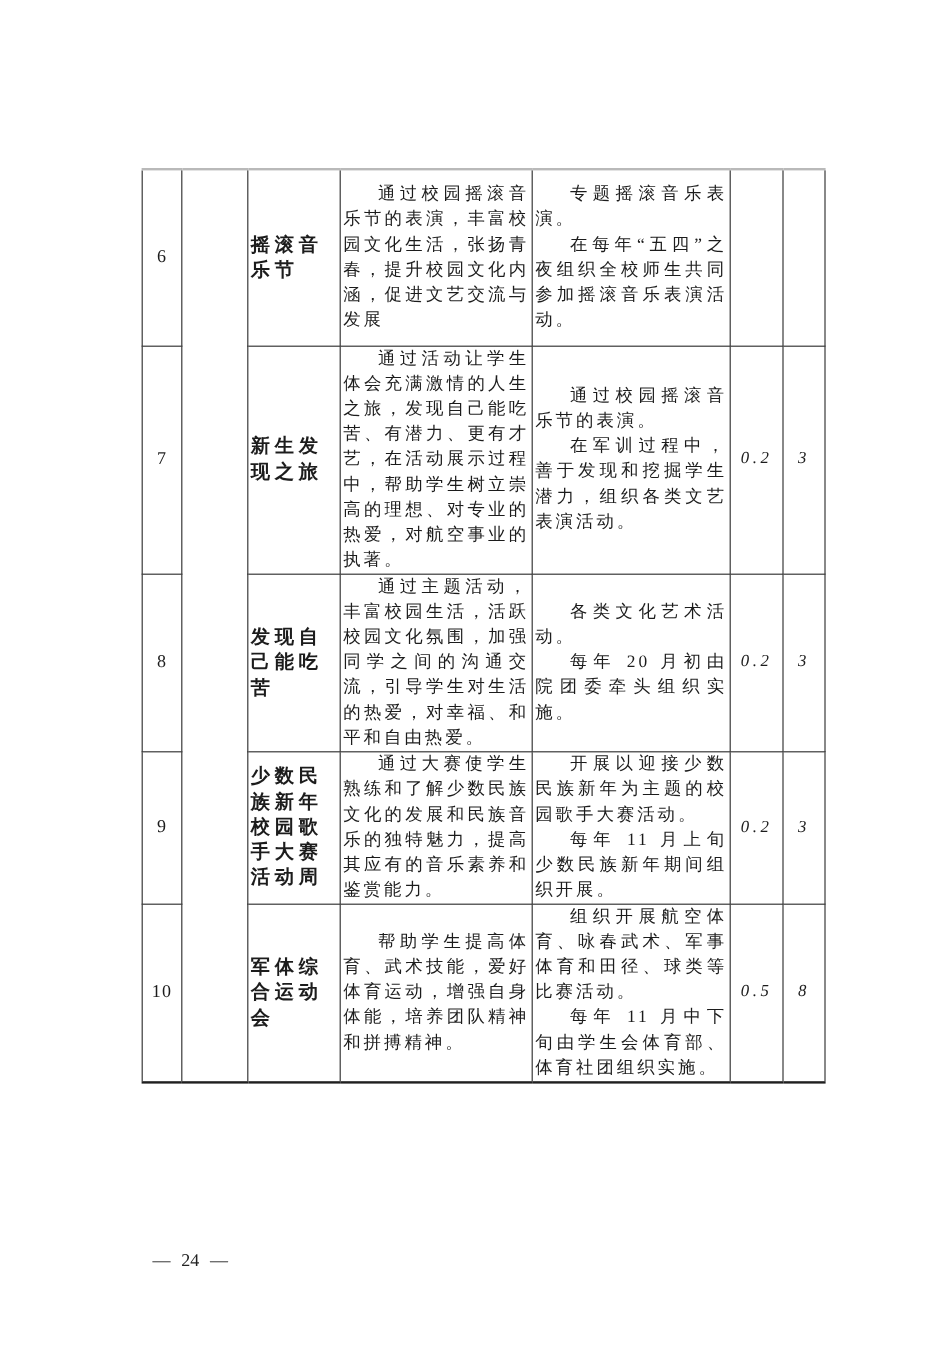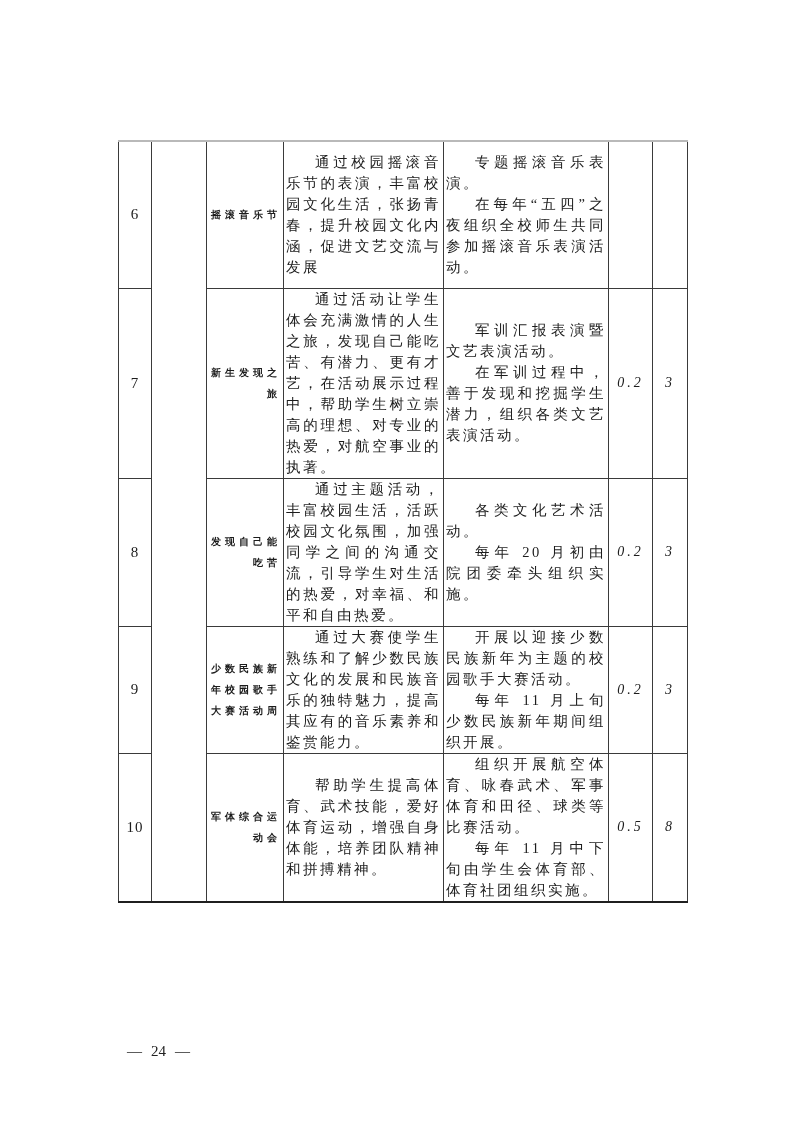--- a/index.html
+++ b/index.html
@@ -40,23 +40,23 @@
   }
   table.activities td.category-cell {
     border-top: 2px solid #b9b9b9;
   }
   td.no-cell {
     text-align: center;
     font-size: 15px;
     letter-spacing: 1px;
   }
   td.name-cell {
-    text-align: right;
+    text-align: left;
     font-weight: bold;
-    font-size: 10px;
+    font-size: 16px;
     line-height: 21px;
     letter-spacing: 4px;
   }
   td.desc-cell, td.impl-cell {
     font-size: 14.5px;
     line-height: 21px;
     letter-spacing: 2.5px;
   }
   td.desc-cell p, td.impl-cell p {
     margin: 0;
@@ -110,21 +110,21 @@
         <td class="value-cell"></td>
         <td class="value-cell"></td>
       </tr>
       <tr style="height:188px">
         <td class="no-cell">7</td>
         <td class="name-cell">新生发现之旅</td>
         <td class="desc-cell">
           <p>通过活动让学生体会充满激情的人生之旅，发现自己能吃苦、有潜力、更有才艺，在活动展示过程中，帮助学生树立崇高的理想、对专业的热爱，对航空事业的执著。</p>
         </td>
         <td class="impl-cell">
-          <p>军训汇报表演暨文艺表演活动。</p>
+          <p>通过校园摇滚音乐节的表演。</p>
           <p>在军训过程中，善于发现和挖掘学生潜力，组织各类文艺表演活动。</p>
         </td>
         <td class="value-cell">0.2</td>
         <td class="value-cell">3</td>
       </tr>
       <tr style="height:145px">
         <td class="no-cell">8</td>
         <td class="name-cell">发现自己能吃苦</td>
         <td class="desc-cell">
           <p>通过主题活动，丰富校园生活，活跃校园文化氛围，加强同学之间的沟通交流，引导学生对生活的热爱，对幸福、和平和自由热爱。</p>

